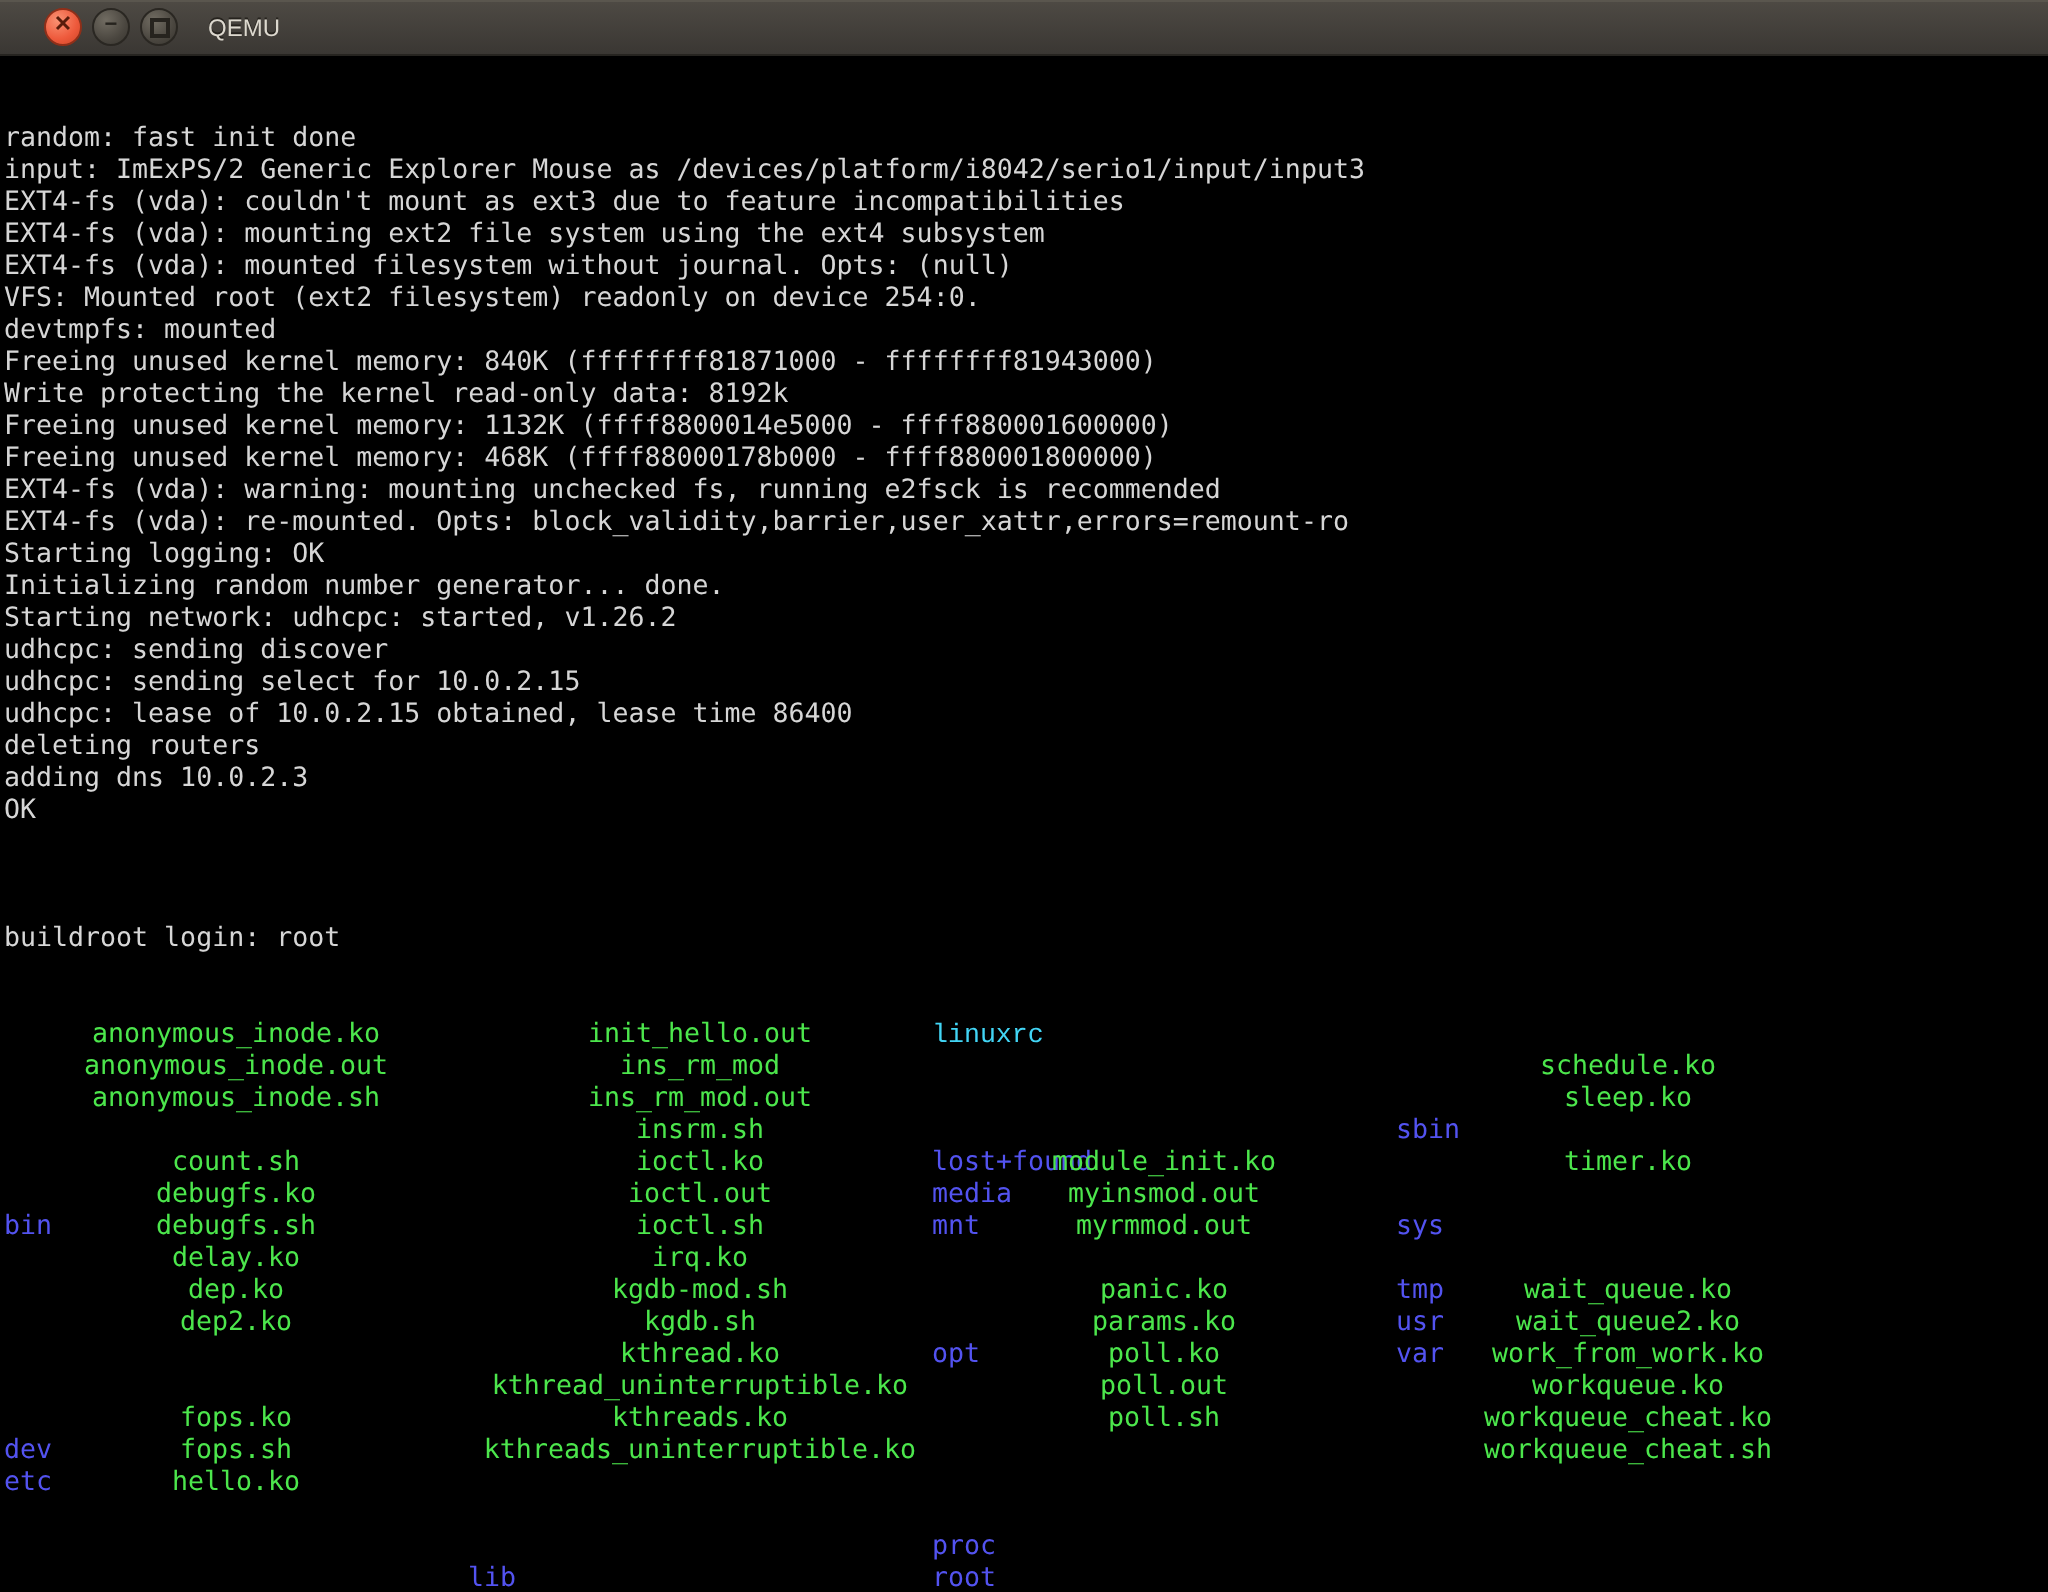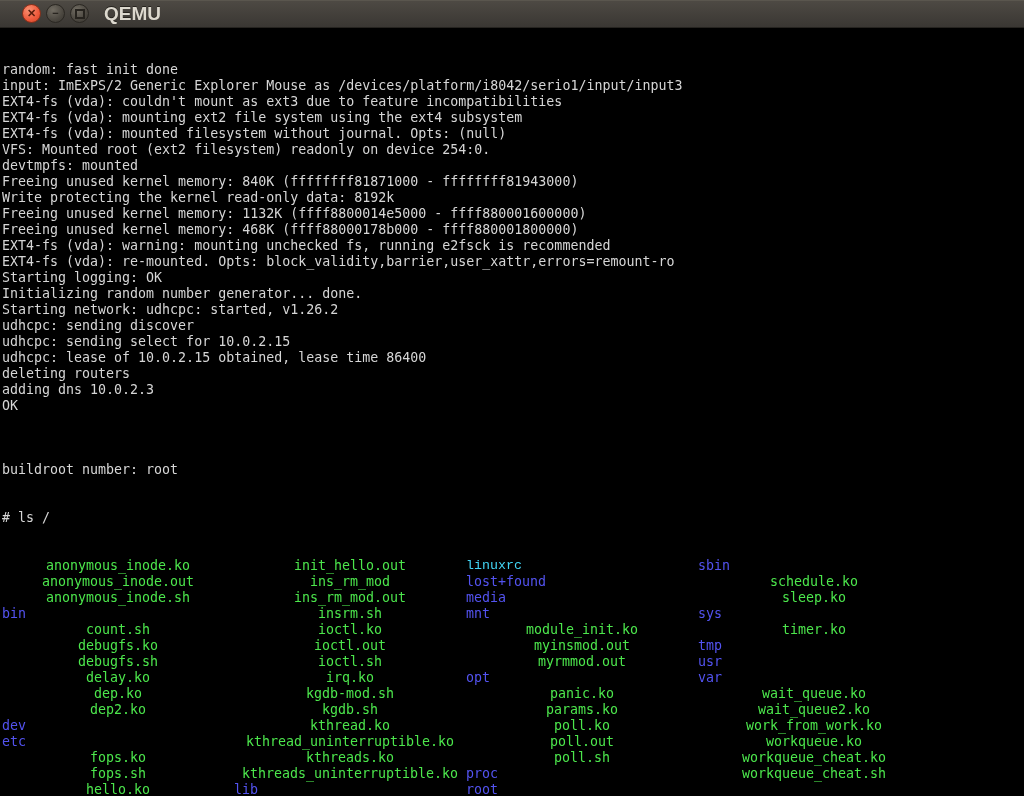--- a/index.html
+++ b/index.html
@@ -29,60 +29,59 @@
   }
   .wbtn.close{
     background:radial-gradient(circle at 35% 30%,#fa9273,#ee5a3c 58%,#ce4526);
     border-color:#8f2f19;
     color:#591c0b;
   }
   .glyph{transform:translateY(-0.5px);}
   .maxbox{width:6px;height:6px;border:2px solid #26231e;display:block;}
   .title{
     margin-left:10px;
-    color:#dcd8ce;font-weight:bold;font-size:19px;
+    color:#dcd8ce;font-weight:normal;font-size:12px;
     text-shadow:0 -1px 0 #26231e;
   }
 
   
   .terminal{
     position:absolute;top:28px;left:0;width:932px;height:768px;
     background:#000;
     font-family:"DejaVu Sans Mono","Liberation Mono",monospace;
     font-size:13.3px;line-height:16px;
     color:var(--fg,#d6d6d6);
     white-space:pre;
     padding:2px 0 0 2px;
     box-sizing:border-box;
     overflow:hidden;
     cursor:text;
   }
   .term-line{height:16px;}
   .ls-row{height:16px;}
   .ls-cell{display:inline-block;width:232px;vertical-align:top;}
   .c-file{color:var(--green,#4ce64c);text-align:center;}
-  .c-dir{color:var(--blue,#5353f0);}
+  .c-dir{color:var(--blue,#5353f0);margin-top:48px;}
   .c-link{color:var(--cyan,#42d5f5);font-family:Liberation Mono, monospace;}
 </style>
 </head>
 <body>
 
 <div class="titlebar">
   <div class="wbtn close">
     <span class="glyph">✕</span>
   </div>
   <div class="wbtn">
     <span class="glyph">−</span>
   </div>
   <div class="wbtn">
     <span class="maxbox"></span>
   </div>
   <div class="title">QEMU</div>
 </div>
 
 <div class="terminal">
   <div id="boot-lines"><div class="term-line">random: fast init done</div><div class="term-line">input: ImExPS/2 Generic Explorer Mouse as /devices/platform/i8042/serio1/input/input3</div><div class="term-line">EXT4-fs (vda): couldn't mount as ext3 due to feature incompatibilities</div><div class="term-line">EXT4-fs (vda): mounting ext2 file system using the ext4 subsystem</div><div class="term-line">EXT4-fs (vda): mounted filesystem without journal. Opts: (null)</div><div class="term-line">VFS: Mounted root (ext2 filesystem) readonly on device 254:0.</div><div class="term-line">devtmpfs: mounted</div><div class="term-line">Freeing unused kernel memory: 840K (ffffffff81871000 - ffffffff81943000)</div><div class="term-line">Write protecting the kernel read-only data: 8192k</div><div class="term-line">Freeing unused kernel memory: 1132K (ffff8800014e5000 - ffff880001600000)</div><div class="term-line">Freeing unused kernel memory: 468K (ffff88000178b000 - ffff880001800000)</div><div class="term-line">EXT4-fs (vda): warning: mounting unchecked fs, running e2fsck is recommended</div><div class="term-line">EXT4-fs (vda): re-mounted. Opts: block_validity,barrier,user_xattr,errors=remount-ro</div><div class="term-line">Starting logging: OK</div><div class="term-line">Initializing random number generator... done.</div><div class="term-line">Starting network: udhcpc: started, v1.26.2</div><div class="term-line">udhcpc: sending discover</div><div class="term-line">udhcpc: sending select for 10.0.2.15</div><div class="term-line">udhcpc: lease of 10.0.2.15 obtained, lease time 86400</div><div class="term-line">deleting routers</div><div class="term-line">adding dns 10.0.2.3</div><div class="term-line">OK</div><div class="term-line">&nbsp;</div></div>
-  <div class="term-line">buildroot number: root</div>
-  <div class="term-line"># ls /</div>
+  <div class="term-line">buildroot login: root</div>
   <div id="ls-output"><div class="ls-row"><span class="ls-cell c-file">anonymous_inode.ko</span><span class="ls-cell c-file">init_hello.out</span><span class="ls-cell c-link">linuxrc</span><span class="ls-cell c-dir">sbin</span></div><div class="ls-row"><span class="ls-cell c-file">anonymous_inode.out</span><span class="ls-cell c-file">ins_rm_mod</span><span class="ls-cell c-dir">lost+found</span><span class="ls-cell c-file">schedule.ko</span></div><div class="ls-row"><span class="ls-cell c-file">anonymous_inode.sh</span><span class="ls-cell c-file">ins_rm_mod.out</span><span class="ls-cell c-dir">media</span><span class="ls-cell c-file">sleep.ko</span></div><div class="ls-row"><span class="ls-cell c-dir">bin</span><span class="ls-cell c-file">insrm.sh</span><span class="ls-cell c-dir">mnt</span><span class="ls-cell c-dir">sys</span></div><div class="ls-row"><span class="ls-cell c-file">count.sh</span><span class="ls-cell c-file">ioctl.ko</span><span class="ls-cell c-file">module_init.ko</span><span class="ls-cell c-file">timer.ko</span></div><div class="ls-row"><span class="ls-cell c-file">debugfs.ko</span><span class="ls-cell c-file">ioctl.out</span><span class="ls-cell c-file">myinsmod.out</span><span class="ls-cell c-dir">tmp</span></div><div class="ls-row"><span class="ls-cell c-file">debugfs.sh</span><span class="ls-cell c-file">ioctl.sh</span><span class="ls-cell c-file">myrmmod.out</span><span class="ls-cell c-dir">usr</span></div><div class="ls-row"><span class="ls-cell c-file">delay.ko</span><span class="ls-cell c-file">irq.ko</span><span class="ls-cell c-dir">opt</span><span class="ls-cell c-dir">var</span></div><div class="ls-row"><span class="ls-cell c-file">dep.ko</span><span class="ls-cell c-file">kgdb-mod.sh</span><span class="ls-cell c-file">panic.ko</span><span class="ls-cell c-file">wait_queue.ko</span></div><div class="ls-row"><span class="ls-cell c-file">dep2.ko</span><span class="ls-cell c-file">kgdb.sh</span><span class="ls-cell c-file">params.ko</span><span class="ls-cell c-file">wait_queue2.ko</span></div><div class="ls-row"><span class="ls-cell c-dir">dev</span><span class="ls-cell c-file">kthread.ko</span><span class="ls-cell c-file">poll.ko</span><span class="ls-cell c-file">work_from_work.ko</span></div><div class="ls-row"><span class="ls-cell c-dir">etc</span><span class="ls-cell c-file">kthread_uninterruptible.ko</span><span class="ls-cell c-file">poll.out</span><span class="ls-cell c-file">workqueue.ko</span></div><div class="ls-row"><span class="ls-cell c-file">fops.ko</span><span class="ls-cell c-file">kthreads.ko</span><span class="ls-cell c-file">poll.sh</span><span class="ls-cell c-file">workqueue_cheat.ko</span></div><div class="ls-row"><span class="ls-cell c-file">fops.sh</span><span class="ls-cell c-file">kthreads_uninterruptible.ko</span><span class="ls-cell c-dir">proc</span><span class="ls-cell c-file">workqueue_cheat.sh</span></div><div class="ls-row"><span class="ls-cell c-file">hello.ko</span><span class="ls-cell c-dir">lib</span><span class="ls-cell c-dir">root</span></div></div>
   
   
 </div>
 
 </body></html>

